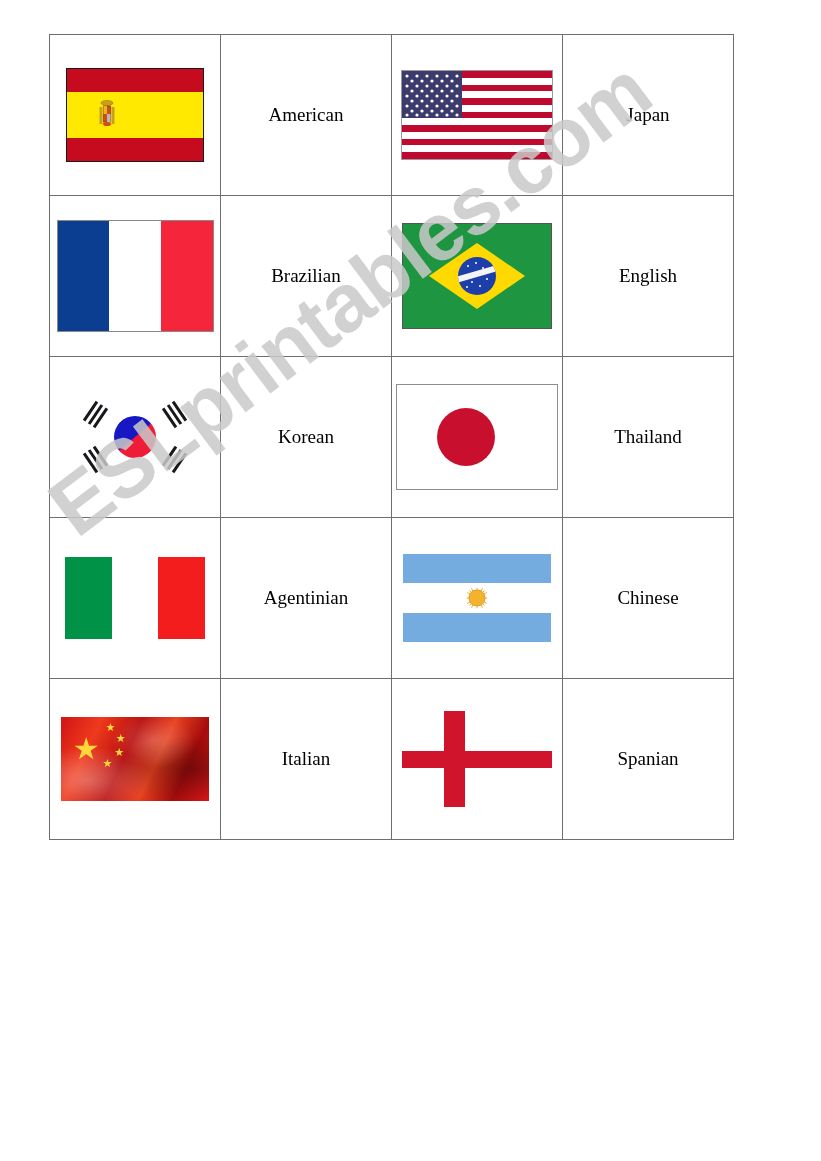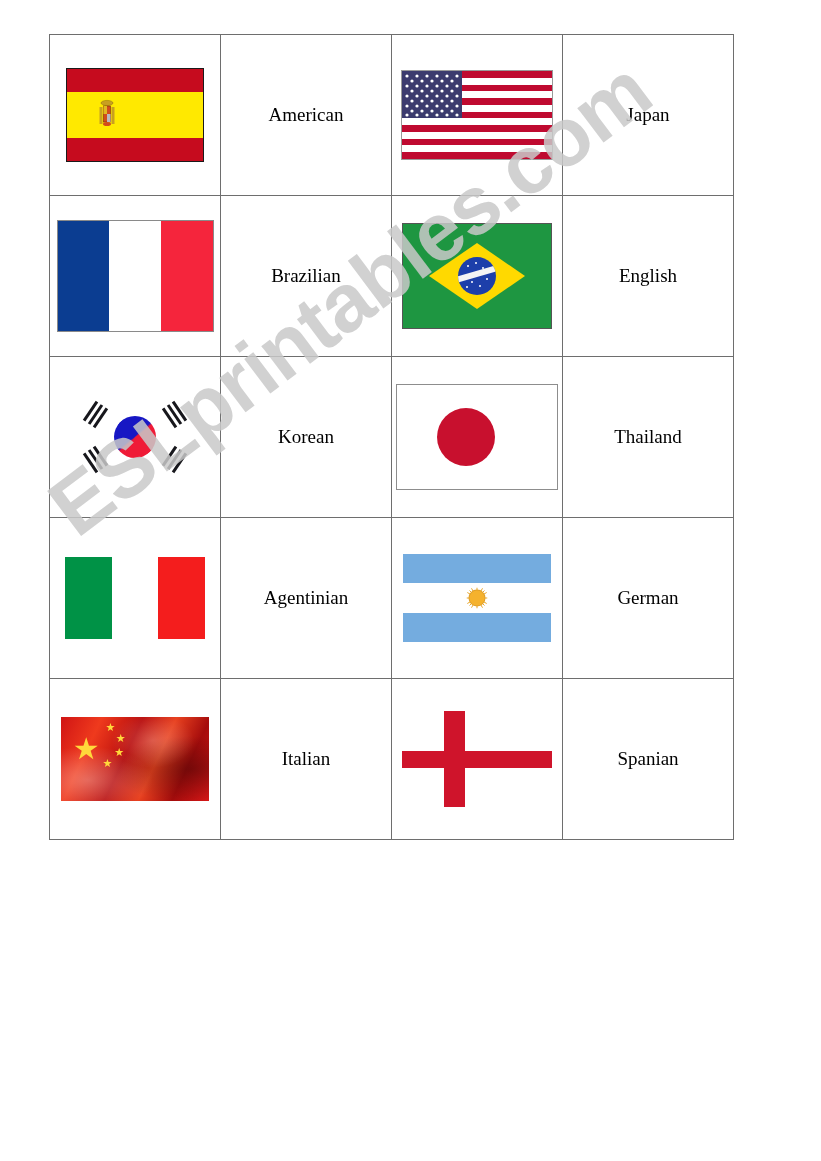--- a/index.html
+++ b/index.html
@@ -404,21 +404,21 @@
                 <line x1="5" y1="0.8" x2="16" y2="20.2"></line>
                 <line x1="16" y1="0.8" x2="5" y2="20.2"></line>
                 <line x1="0.8" y1="5" x2="20.2" y2="16"></line>
                 <line x1="0.8" y1="16" x2="20.2" y2="5"></line>
               </g>
             </svg>
             <div class="ar-sun"></div>
           </div>
         </div>
       </td>
-      <td class="col-word word-cell">German</td>
+      <td class="col-word word-cell">Chinese</td>
     </tr>
 
     <tr>
       <td class="col-flag">
         <div class="flag-wrap">
           <div class="flag flag-cn">
             <div class="cn-star big">★</div>
             <div class="cn-star s" style="left:30%; top:6%;">★</div>
             <div class="cn-star s" style="left:37%; top:19%;">★</div>
             <div class="cn-star s" style="left:36%; top:36%;">★</div>

